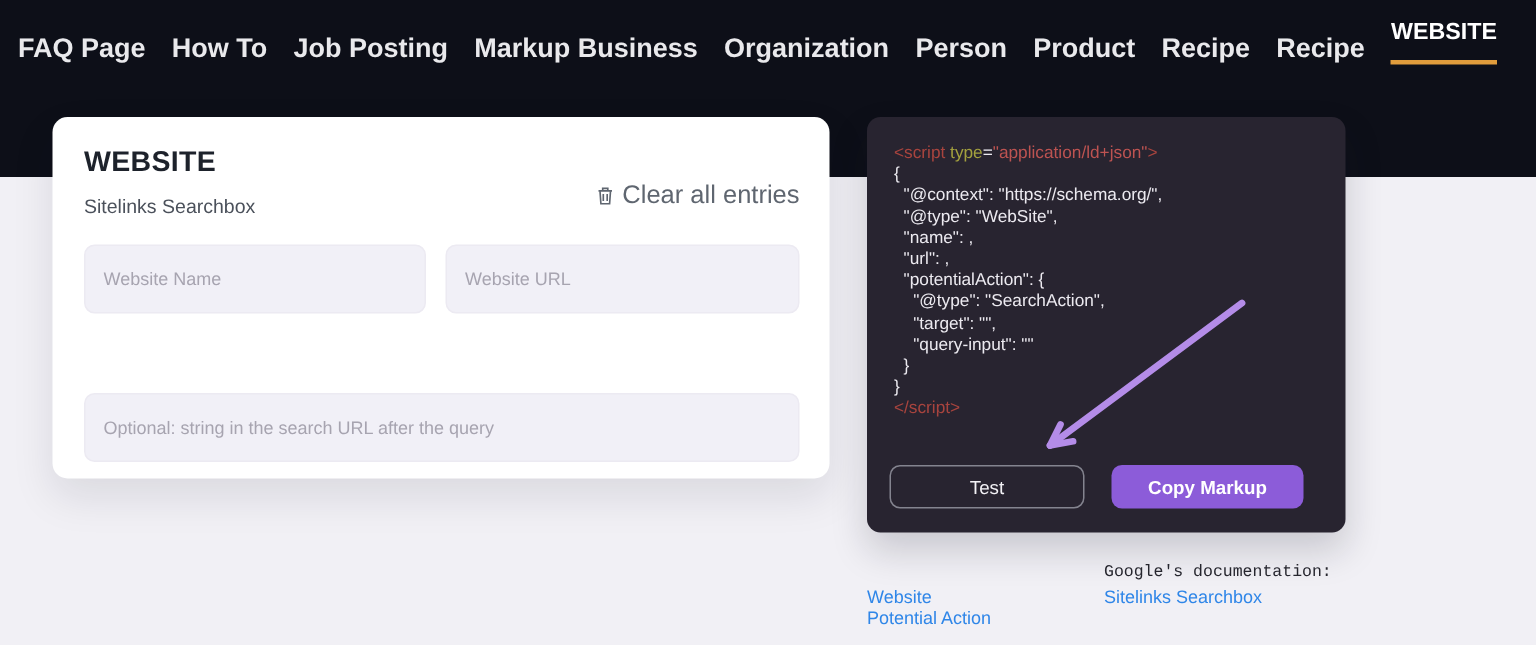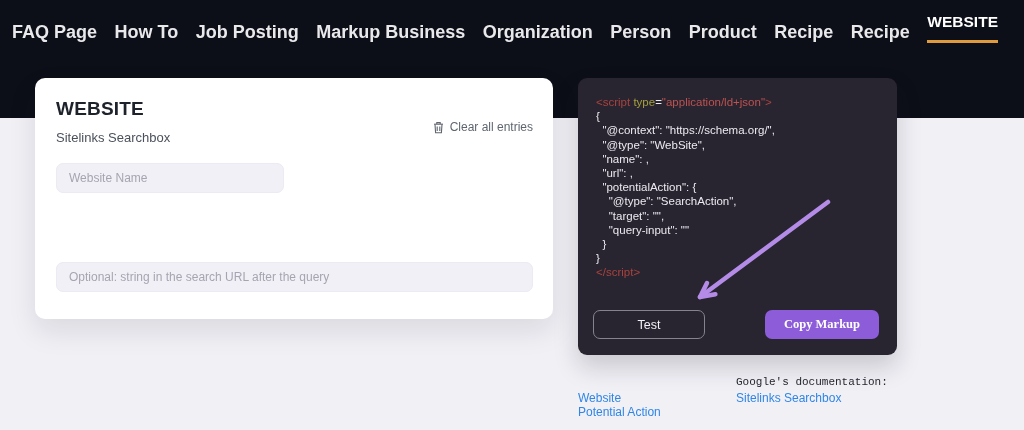--- a/index.html
+++ b/index.html
@@ -29,25 +29,25 @@
     background:#ffffff;border-radius:10px;
     box-shadow:0 12px 28px rgba(20,20,40,.10);
   }
   .card-title{
     position:absolute;left:21px;top:20px;font-size:19px;font-weight:800;
     color:#1d222b;letter-spacing:.2px;
   }
   .card-subtitle{position:absolute;left:21px;top:52px;font-size:13px;color:#4b515b;}
   .clear-entries{
     position:absolute;right:20px;top:42px;display:flex;align-items:center;gap:6px;
-    color:#5f6670;font-size:12px;cursor:pointer;background:none;border:none;
+    color:#5f6670;font-size:17px;cursor:pointer;background:none;border:none;
     font-family:inherit;padding:0;
   }
   .fld{
-    position:absolute;height:30px;background:#f1f0f7;border:1px solid #eceaf2;
+    position:absolute;height:46px;background:#f1f0f7;border:1px solid #eceaf2;
     border-radius:7px;box-sizing:border-box;padding:0 12px;
     font-family:inherit;font-size:12px;color:#3a3f48;outline:none;
   }
   .fld::placeholder{color:#a7a4b0;opacity:1;}
   .fld-name{left:21px;top:85px;width:228px;}
   .fld-url{left:262px;top:85px;width:236px;}
   .fld-search{left:21px;top:135px;width:477px;}
   .fld-optional{left:21px;top:184px;width:477px;}
   
   .code-panel{
@@ -61,24 +61,24 @@
   }
   .tok-tag{color:#a8443e;}
   .tok-attr{color:#a3a03e;}
   .tok-str{color:#bd5351;}
   .tok-plain{color:#eceaf0;}
   .btn{
     position:absolute;top:232px;height:29px;border-radius:7px;font-size:12.5px;
     font-family:inherit;cursor:pointer;display:flex;align-items:center;justify-content:center;
   }
   .btn-test{
-    left:15px;width:112px;background:transparent;border:1px solid #84848f;color:#f2f1f5;
+    left:15px;width:130px;background:transparent;border:1px solid #84848f;color:#f2f1f5;
   }
   .btn-copy{
-    left:187px;width:114px;background:var(--purple,#8c5cd9);border:none;color:#ffffff;font-weight:700;font-family:Liberation Serif, serif;
+    left:163px;width:128px;background:var(--purple,#8c5cd9);border:none;color:#ffffff;font-weight:700;
   }
   
   .anno-arrow{position:absolute;left:678px;top:188px;pointer-events:none;}
   
   .ref-label{
     position:absolute;font-family:"Liberation Mono",monospace;font-size:11px;
     color:#26262e;white-space:nowrap;
   }
   .ref-label.schema{left:578px;top:376px;}
   .ref-label.google{left:736px;top:376px;}
@@ -120,20 +120,21 @@
           <path d="M1 3.2 h9"></path>
           <path d="M3.8 3 v-1.4 h3.4 V3"></path>
           <path d="M2 3.4 l.6 8.4 h5.8 l.6-8.4"></path>
           <path d="M4.2 5.4 v4.6 M6.8 5.4 v4.6"></path>
         </g>
       </svg>
       <span>Clear all entries</span>
     </button>
 
     <input class="fld fld-name" type="text" placeholder="Website Name" style="">
+    <input class="fld fld-url" type="text" placeholder="Website URL" style="">
     <input class="fld fld-optional" type="text" placeholder="Optional: string in the search URL after the query" style="">
   </section>
 
   <section class="code-panel">
     <div class="code-block"><div><span class="tok-tag">&lt;script </span><span class="tok-attr">type</span><span class="tok-plain">=</span><span class="tok-str">"application/ld+json"</span><span class="tok-tag">&gt;</span></div><div><span class="tok-plain">{</span></div><div><span class="tok-plain">  "@context": "https://schema.org/",</span></div><div><span class="tok-plain">  "@type": "WebSite",</span></div><div><span class="tok-plain">  "name": ,</span></div><div><span class="tok-plain">  "url": ,</span></div><div><span class="tok-plain">  "potentialAction": {</span></div><div><span class="tok-plain">    "@type": "SearchAction",</span></div><div><span class="tok-plain">    "target": "",</span></div><div><span class="tok-plain">    "query-input": ""</span></div><div><span class="tok-plain">  }</span></div><div><span class="tok-plain">}</span></div><div><span class="tok-tag">&lt;/script&gt;</span></div></div>
     <button class="btn btn-test">Test</button>
     <button class="btn btn-copy">Copy Markup</button>
   </section>
 
   <svg class="anno-arrow" width="170" height="122" viewBox="0 0 170 122">

